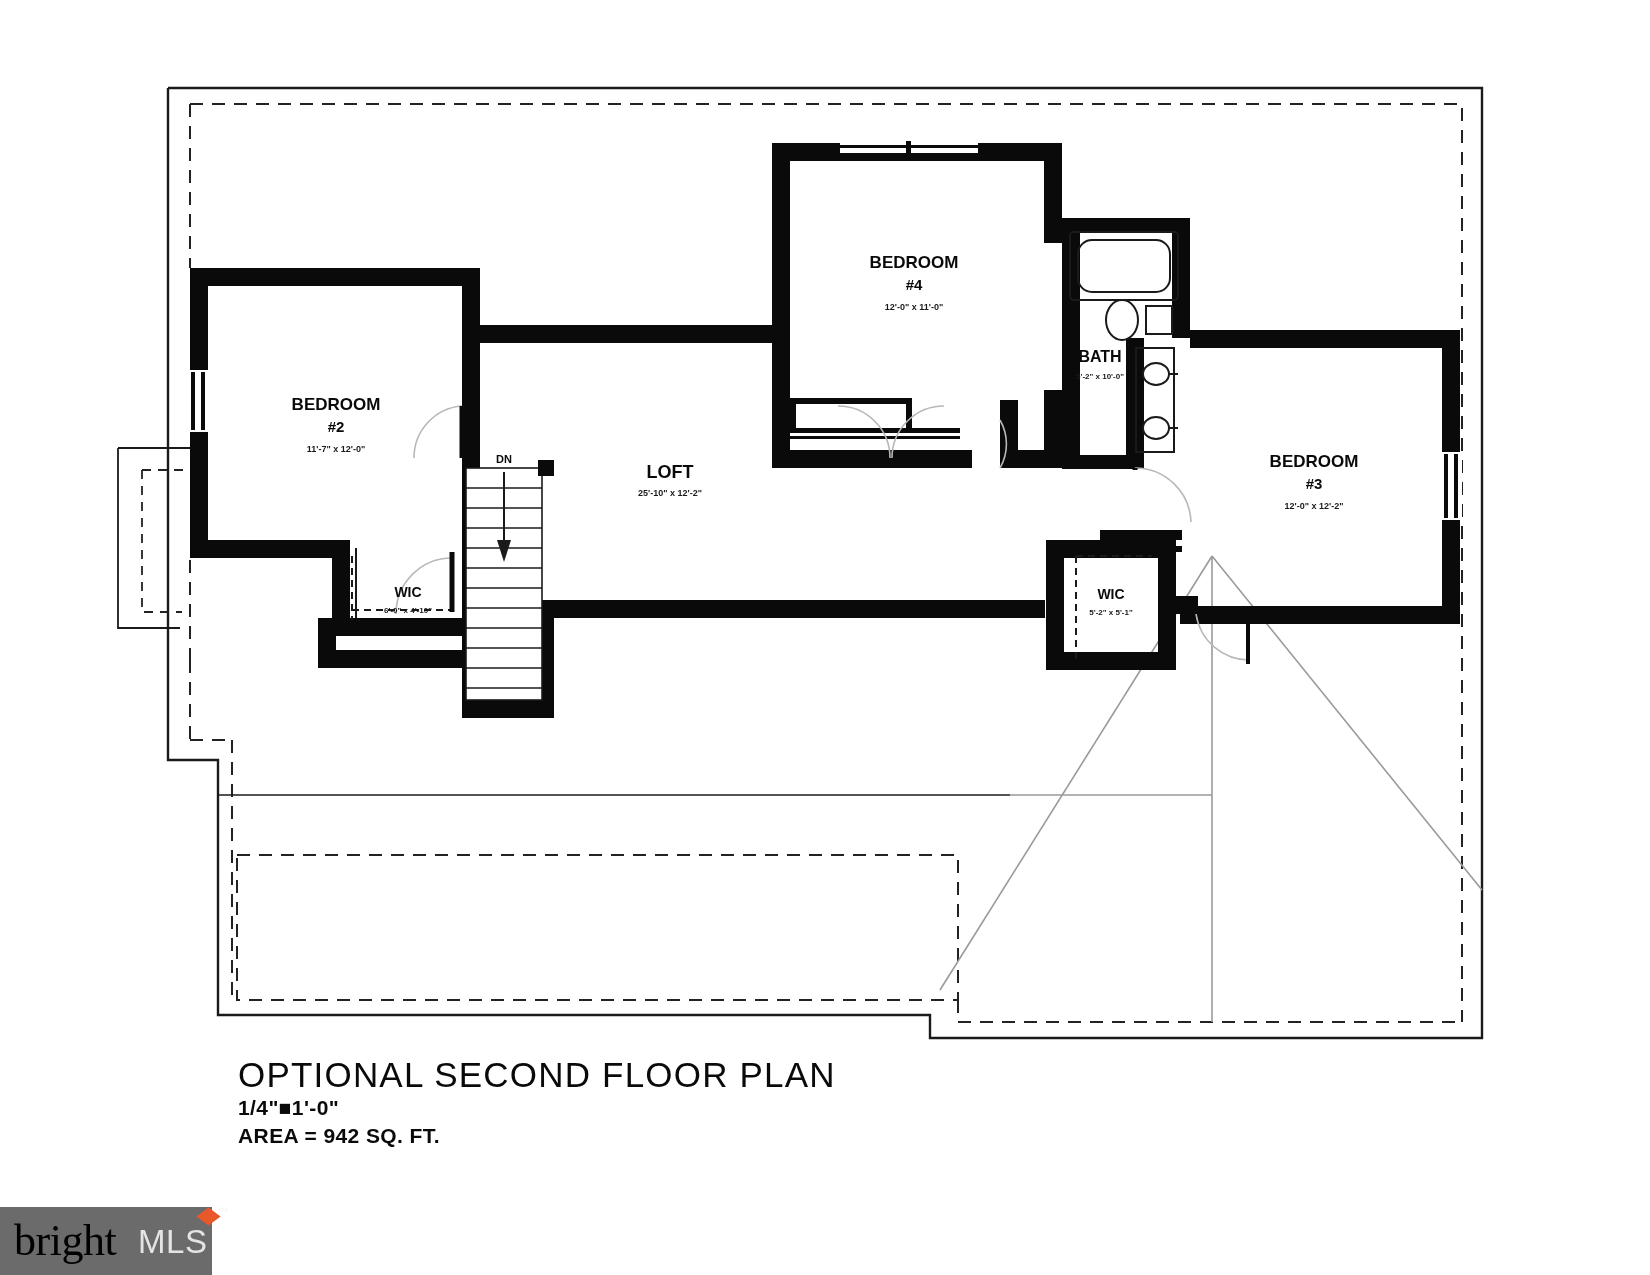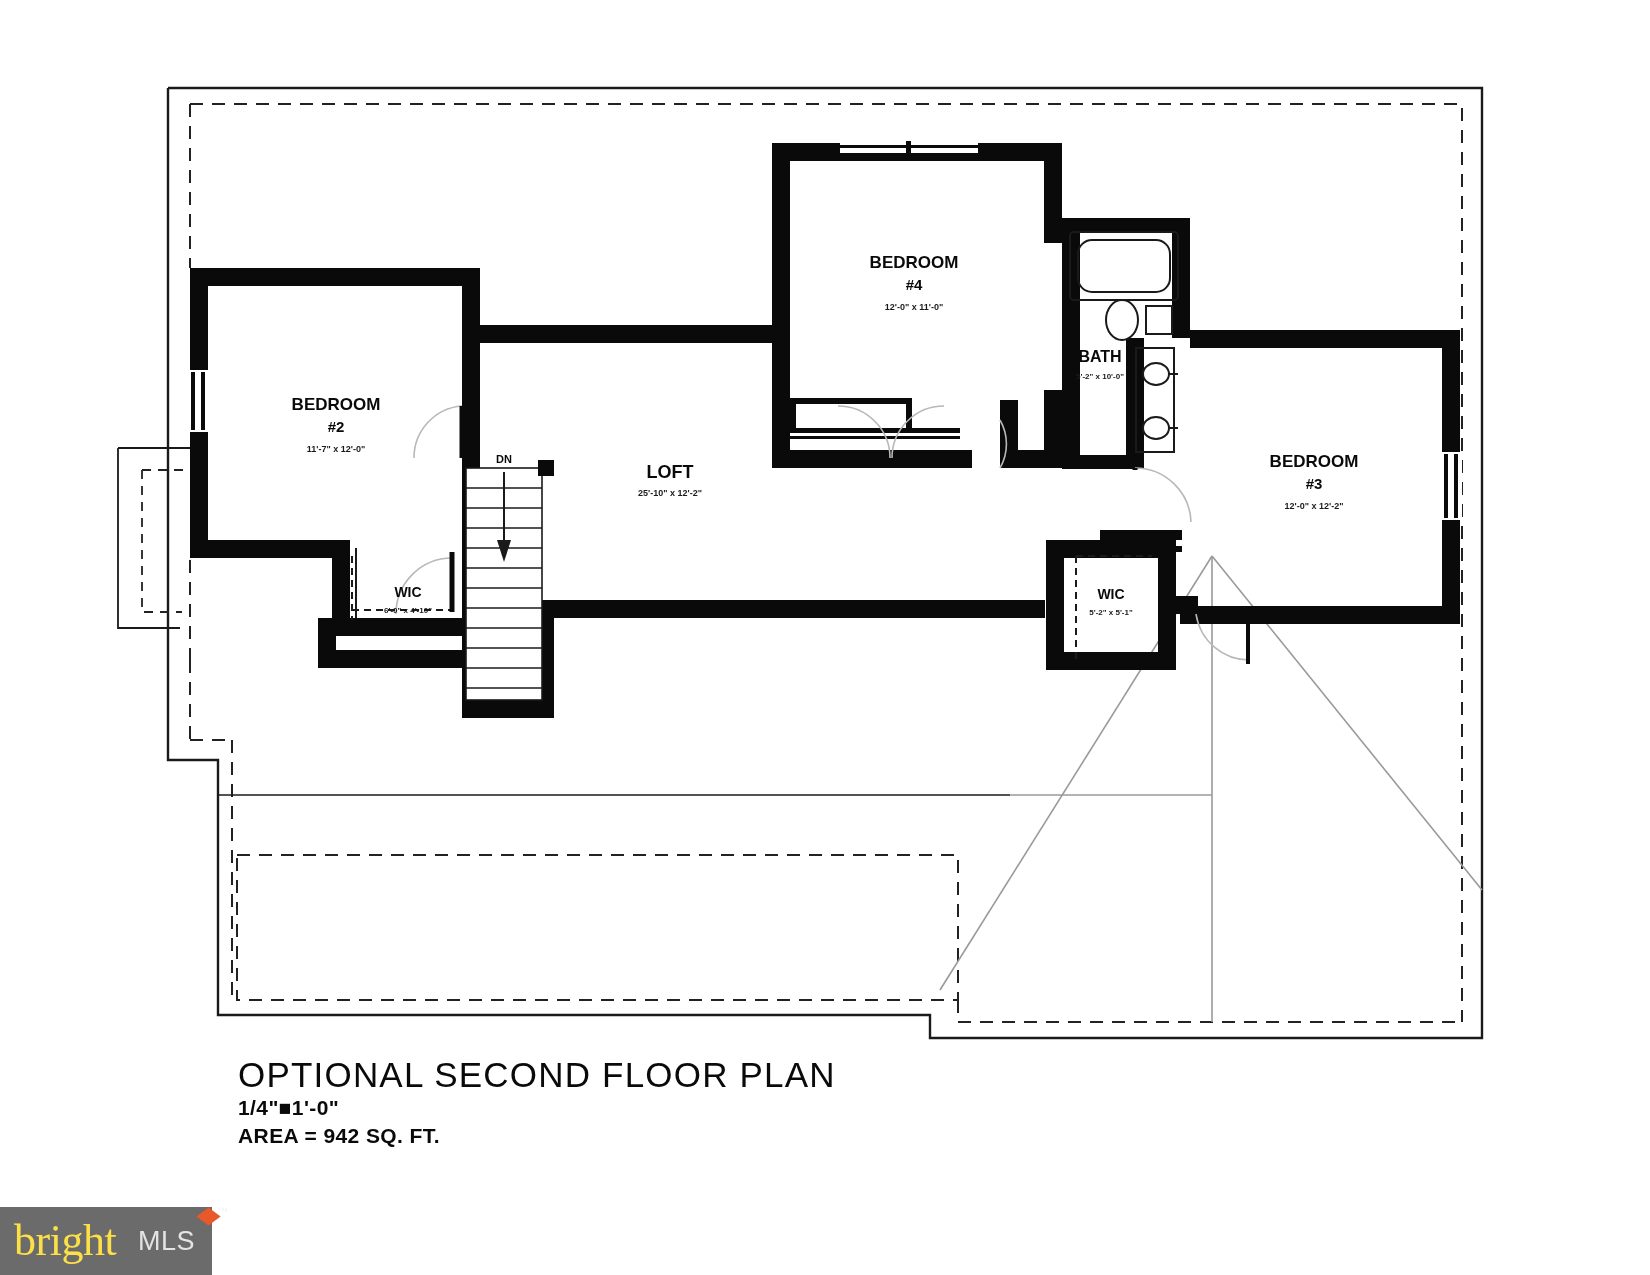--- a/index.html
+++ b/index.html
@@ -37,21 +37,21 @@
     height: 68px;
     background: #6b6b6b;
     display: flex;
     align-items: center;
     padding-left: 14px;
     box-sizing: border-box;
   }
   #watermark .wm-bright {
     font-family: "Liberation Serif", serif;
     font-size: 44px;
-    color: #fde047;
+    color: #000000;
     letter-spacing: -0.5px;
     line-height: 1;
     position: relative;
   }
   #watermark .wm-diamond {
     position: absolute;
     right: -4px;
     top: 2px;
     width: 15px;
     height: 15px;
@@ -61,21 +61,21 @@
   #watermark .wm-tm {
     position: absolute;
     right: -16px;
     top: -2px;
     font-family: "Liberation Sans", sans-serif;
     font-size: 11px;
     color: #f2f2f2;
   }
   #watermark .wm-mls {
     font-family: "Liberation Sans", sans-serif;
-    font-size: 27px;
+    font-size: 33px;
     color: #e4e4e4;
     margin-left: 22px;
     letter-spacing: 0.5px;
     line-height: 1;
   }
 
   
   .room-name {
     font-family: "Liberation Sans", sans-serif;
     font-weight: bold;

